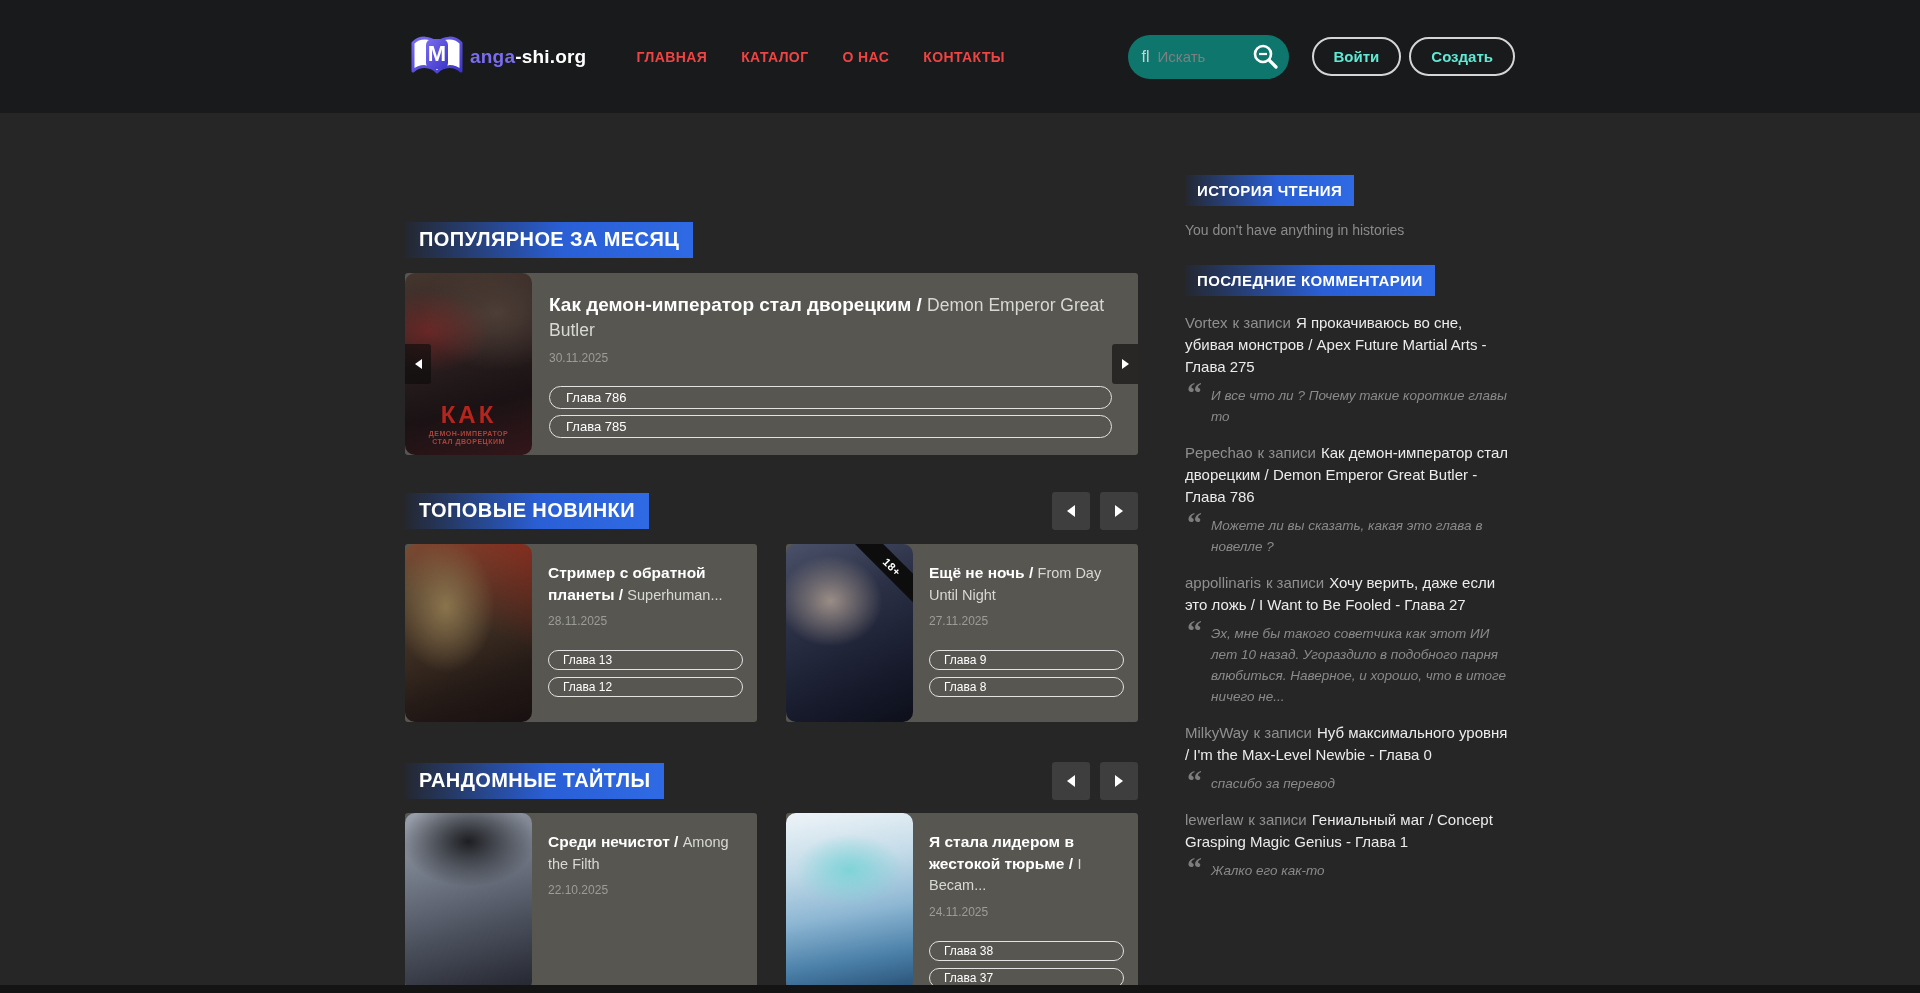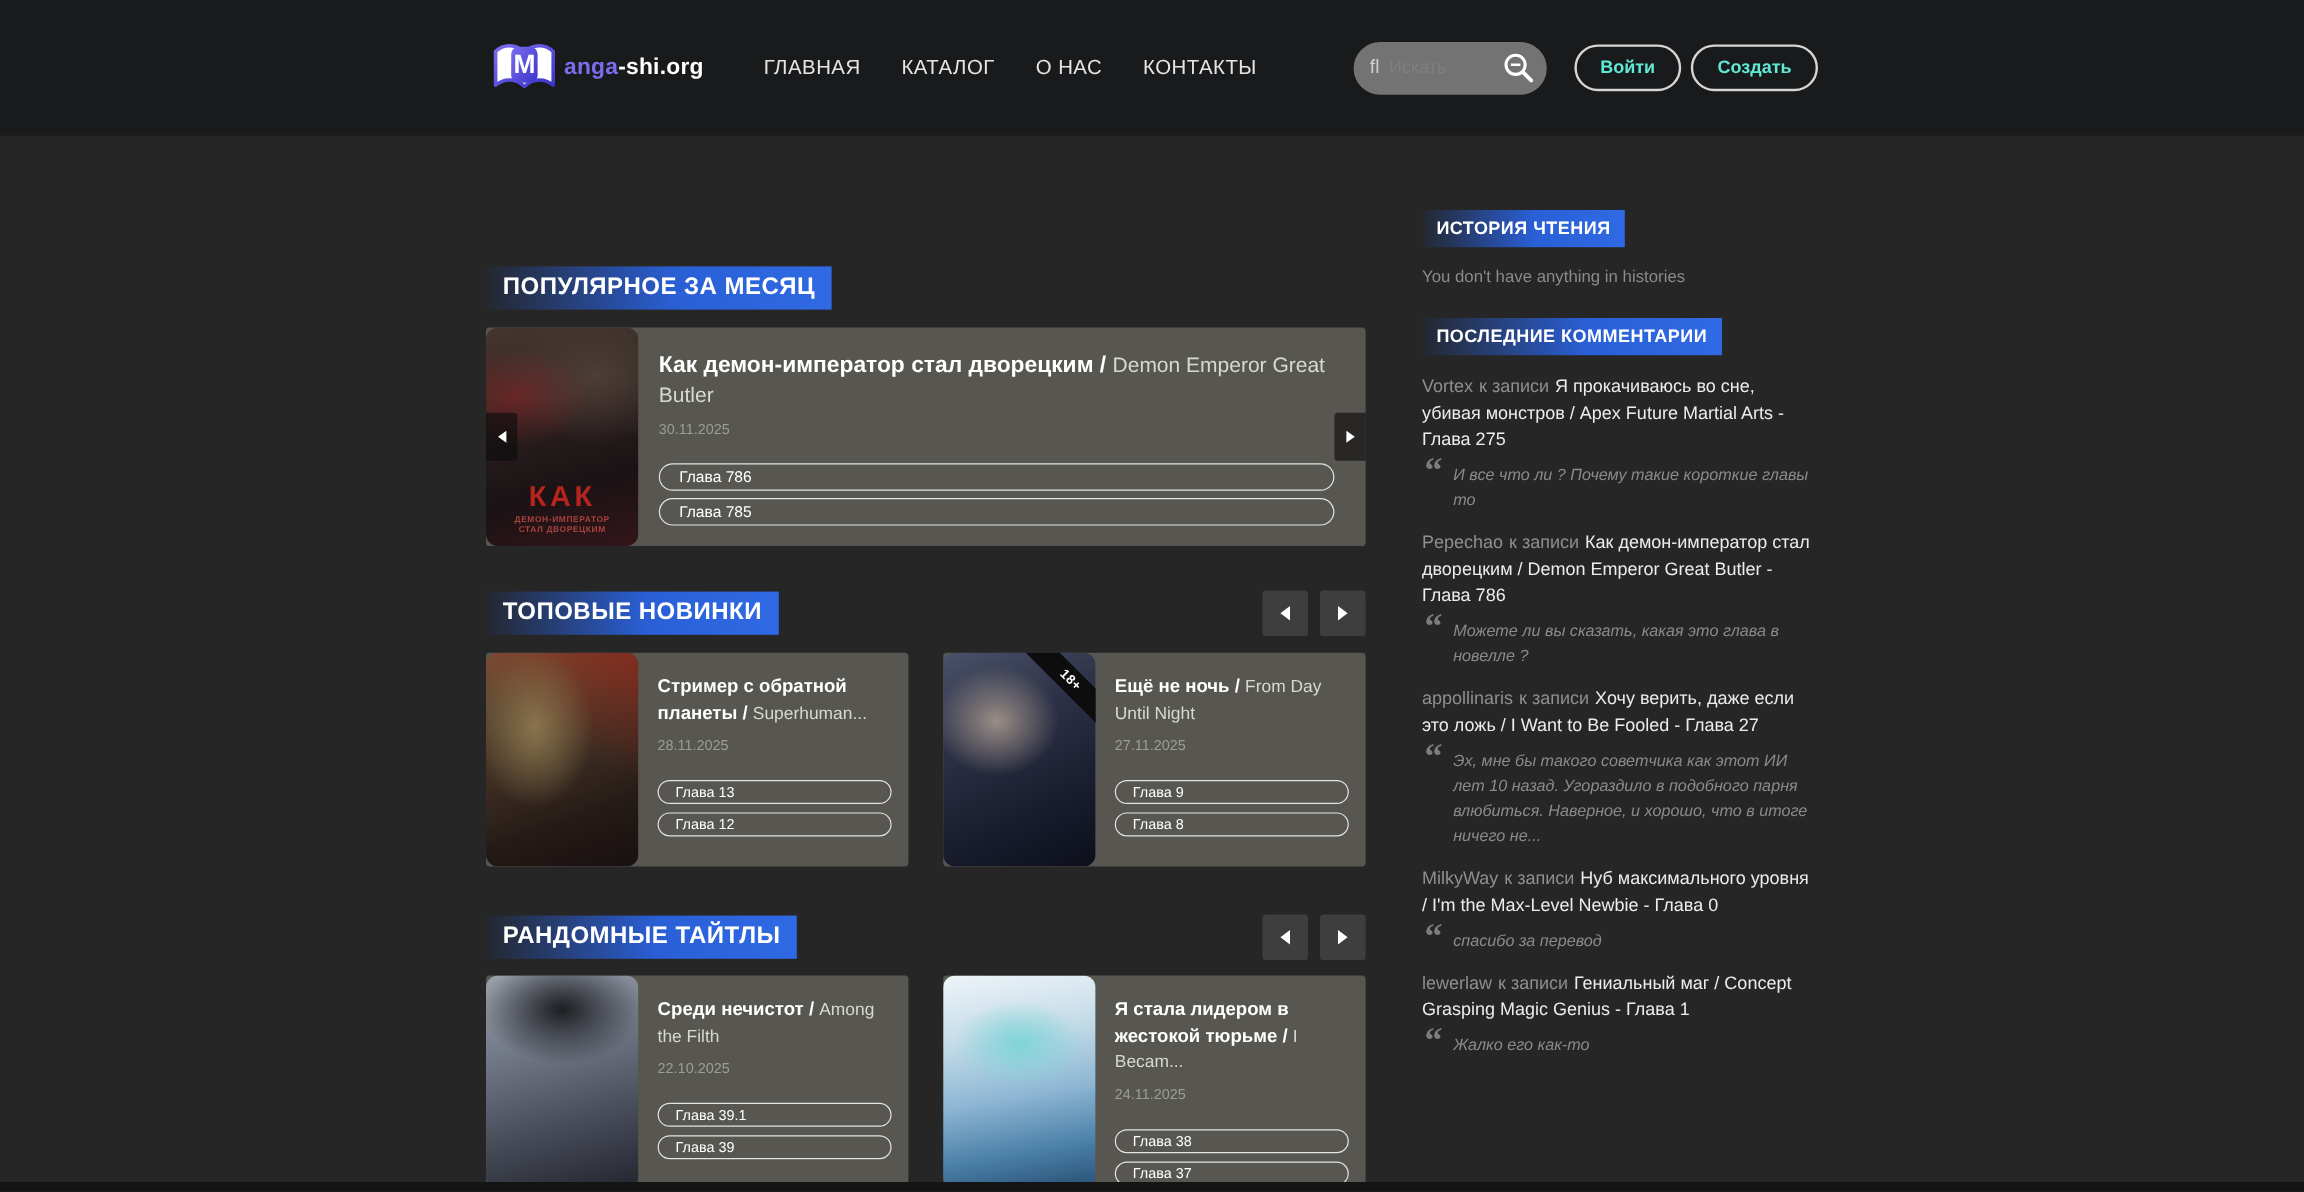--- a/index.html
+++ b/index.html
@@ -11,24 +11,24 @@
             padding:0 405px 0 410px; }
   .logo { display:flex; align-items:center; gap:6px; cursor:pointer; }
   .logo-icon { position:relative; width:54px; height:46px; }
   .logo-m { position:absolute; left:50%; top:44%; transform:translate(-50%,-50%);
             color:#fff; font-weight:800; font-size:22px; }
   .logo-text { font-weight:800; font-size:19px; letter-spacing:.2px; }
   .lt-accent { color:#7b6df0; }
   .lt-rest { color:#ffffff; }
 
   .nav { display:flex; gap:34px; margin-left:50px; }
-  .nav a { color:#e5e5e5; text-decoration:none; font-size:17px; font-weight:400;
+  .nav a { color:#ef4444; text-decoration:none; font-size:14px; font-weight:700;
            letter-spacing:.4px; white-space:nowrap; }
 
-  .search-pill { margin-left:auto; width:161px; height:44px; background:#737373;
+  .search-pill { margin-left:auto; width:161px; height:44px; background:#0f766e;
                  border-radius:999px; display:flex; align-items:center; padding:0 10px 0 14px; }
   .search-prefix { color:#cfcfcf; font-size:16px; margin-right:8px; }
   .search-pill input { flex:1; min-width:0; background:transparent; border:none; outline:none;
                        color:#ddd; font-size:15px; font-family:"Liberation Sans",sans-serif; }
   .search-pill input::placeholder { color:#7f7f7f; }
   .search-btn { background:none; border:none; cursor:pointer; display:flex; padding:0; }
 
   .auth-btn { background:transparent; border:2px solid #d5d5d5; border-radius:999px;
               color:#5eead4; font-size:15px; font-weight:600; padding:9px 20px; cursor:pointer;
               font-family:"Liberation Sans",sans-serif; white-space:nowrap; }
@@ -264,24 +264,20 @@
           </button>
       </div>
     </div>
 
     <div class="cards-row m-cards-3">
       <article class="card">
         <div class="cover cover-filth"></div>
         <div class="card-body">
           <div class="card-title"><span class="t-ru">Среди нечистот</span><span class="t-sep"> / </span><span class="t-en">Among the Filth</span></div>
           <div class="card-date">22.10.2025</div>
-          <div class="pills">
-            <a href="#" class="chapter-pill">Глава 39.1</a>
-            <a href="#" class="chapter-pill">Глава 39</a>
-          </div>
         </div>
       </article>
 
       <article class="card">
         <div class="cover cover-prison"></div>
         <div class="card-body">
           <div class="card-title"><span class="t-ru">Я стала лидером в жестокой тюрьме</span><span class="t-sep"> / </span><span class="t-en">I Becam...</span></div>
           <div class="card-date">24.11.2025</div>
           <div class="pills">
             <a href="#" class="chapter-pill">Глава 38</a>

